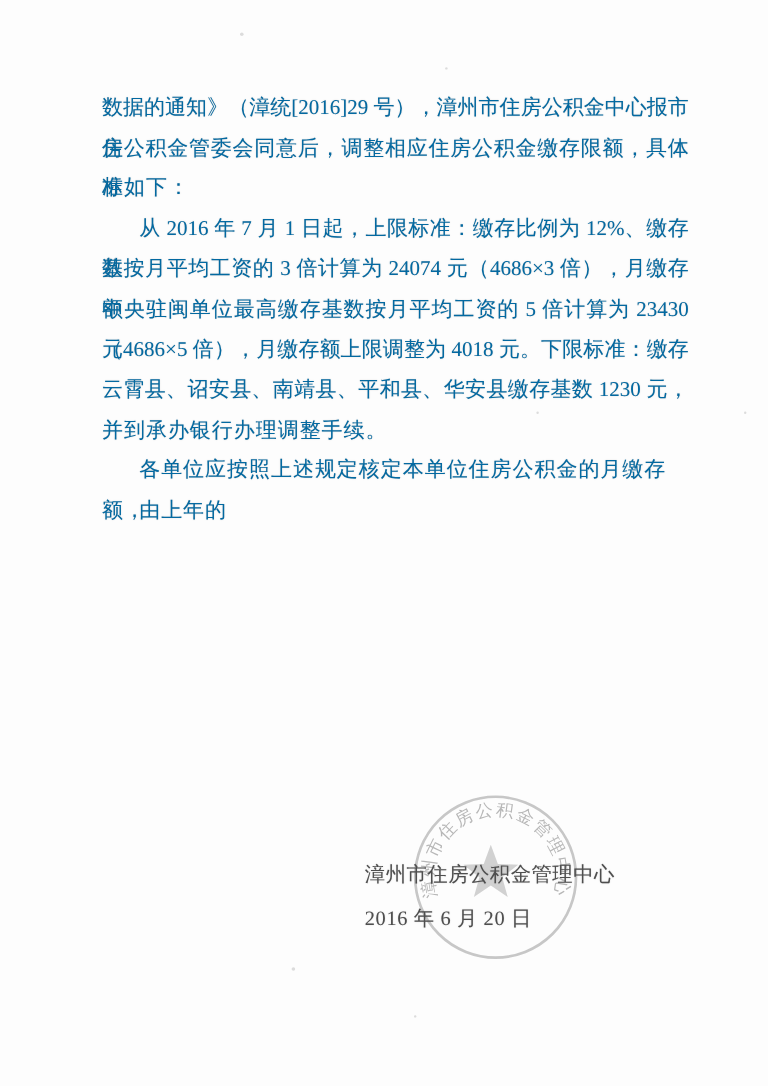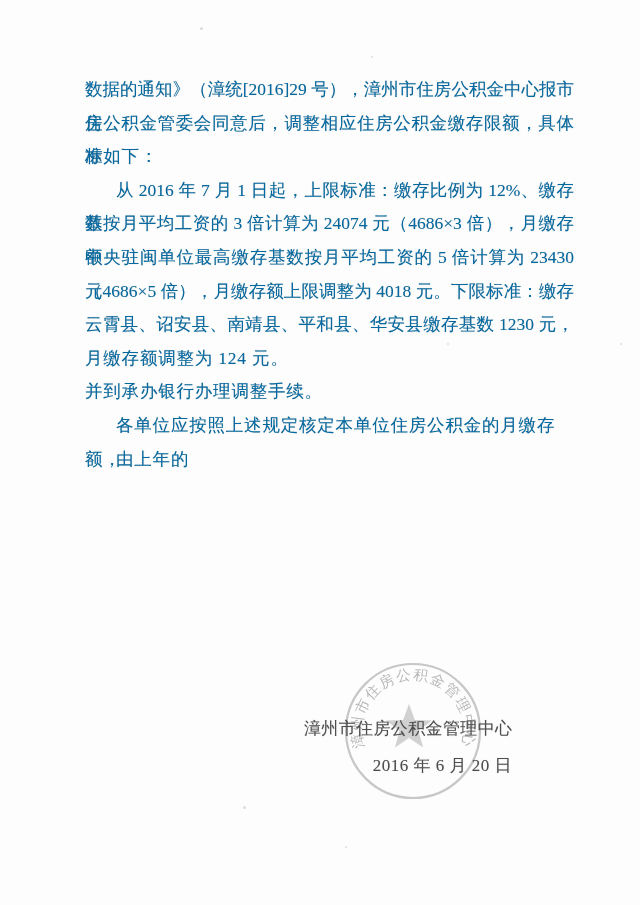--- a/index.html
+++ b/index.html
@@ -18,21 +18,21 @@
   .jf { text-align:justify; text-align-last:justify; text-justify:inter-character; }
   .nat { letter-spacing:.8px; }
   .ind { text-indent:31px; }
   
   .sign-block {
     position:absolute; left:304px; top:712px; width:208px;
     color:#4e4e4e; font-size:17px;
     text-shadow:0 0 1px rgba(90,90,90,.35);
   }
   .sig-org { height:34px; line-height:34px; text-align:justify; text-align-last:justify; }
-  .sig-date { margin-top:3px; height:34px; line-height:34px; text-align:right; letter-spacing:.5px; }
+  .sig-date { margin-top:3px; height:34px; line-height:34px; text-align:left; letter-spacing:.5px; }
   
   .seal { position:absolute; left:330px; top:648px; width:170px; height:170px; }
   
   .speck { position:absolute; width:3px; height:3px; background:#dcdcdc; border-radius:50%; }
   .s1 { left:200px; top:27px; }
   .s2 { left:371px; top:56px; width:2px; height:2px; }
   .s3 { left:447px; top:343px; width:2px; height:2px; }
   .s4 { left:620px; top:343px; width:2px; height:2px; }
   .s5 { left:243px; top:806px; }
   .s6 { left:345px; top:846px; width:2px; height:2px; }
@@ -53,21 +53,20 @@
 
   <div class="doc-body">
     <div class="bl jf">数据的通知》（漳统[2016]29 号），漳州市住房公积金中心报市住</div>
     <div class="bl jf">房公积金管委会同意后，调整相应住房公积金缴存限额，具体标</div>
     <div class="bl nat">准如下：</div>
     <div class="bl jf ind">从 2016 年 7 月 1 日起，上限标准：缴存比例为 12%、缴存基</div>
     <div class="bl jf">数按月平均工资的 3 倍计算为 24074 元（4686×3 倍），月缴存额</div>
     <div class="bl jf">中央驻闽单位最高缴存基数按月平均工资的 5 倍计算为 23430 元</div>
     <div class="bl jf">（4686×5 倍），月缴存额上限调整为 4018 元。下限标准：缴存</div>
     <div class="bl jf">云霄县、诏安县、南靖县、平和县、华安县缴存基数 1230 元，</div>
-    <div class="bl nat">月缴存额调整为 124 元。</div>
     <div class="bl nat">并到承办银行办理调整手续。</div>
     <div class="bl nat ind">各单位应按照上述规定核定本单位住房公积金的月缴存额，</div>
     <div class="bl nat ind">由上年的</div>
   </div>
 
   <div class="sign-block">
     <div class="sig-org">漳州市住房公积金管理中心</div>
     <div class="sig-date">2016 年 6 月 20 日</div>
   </div>
 

